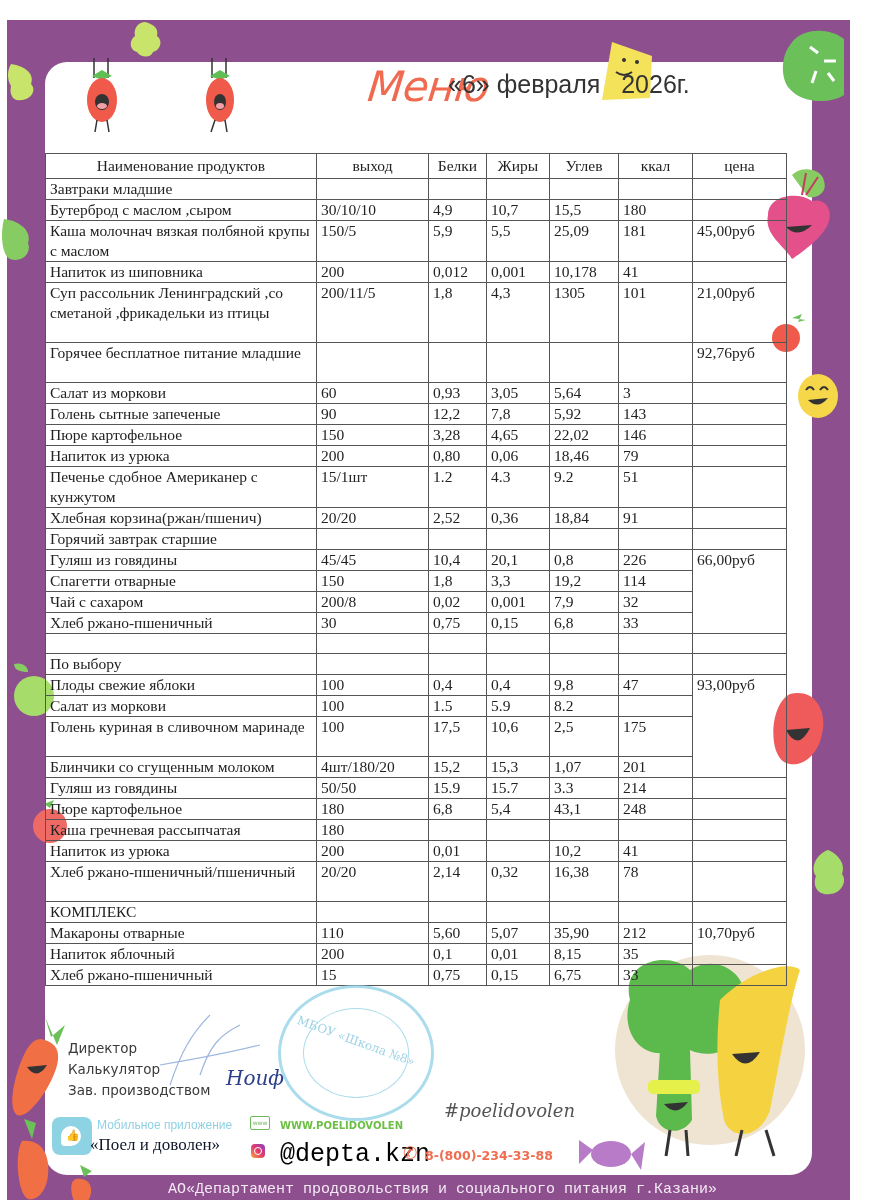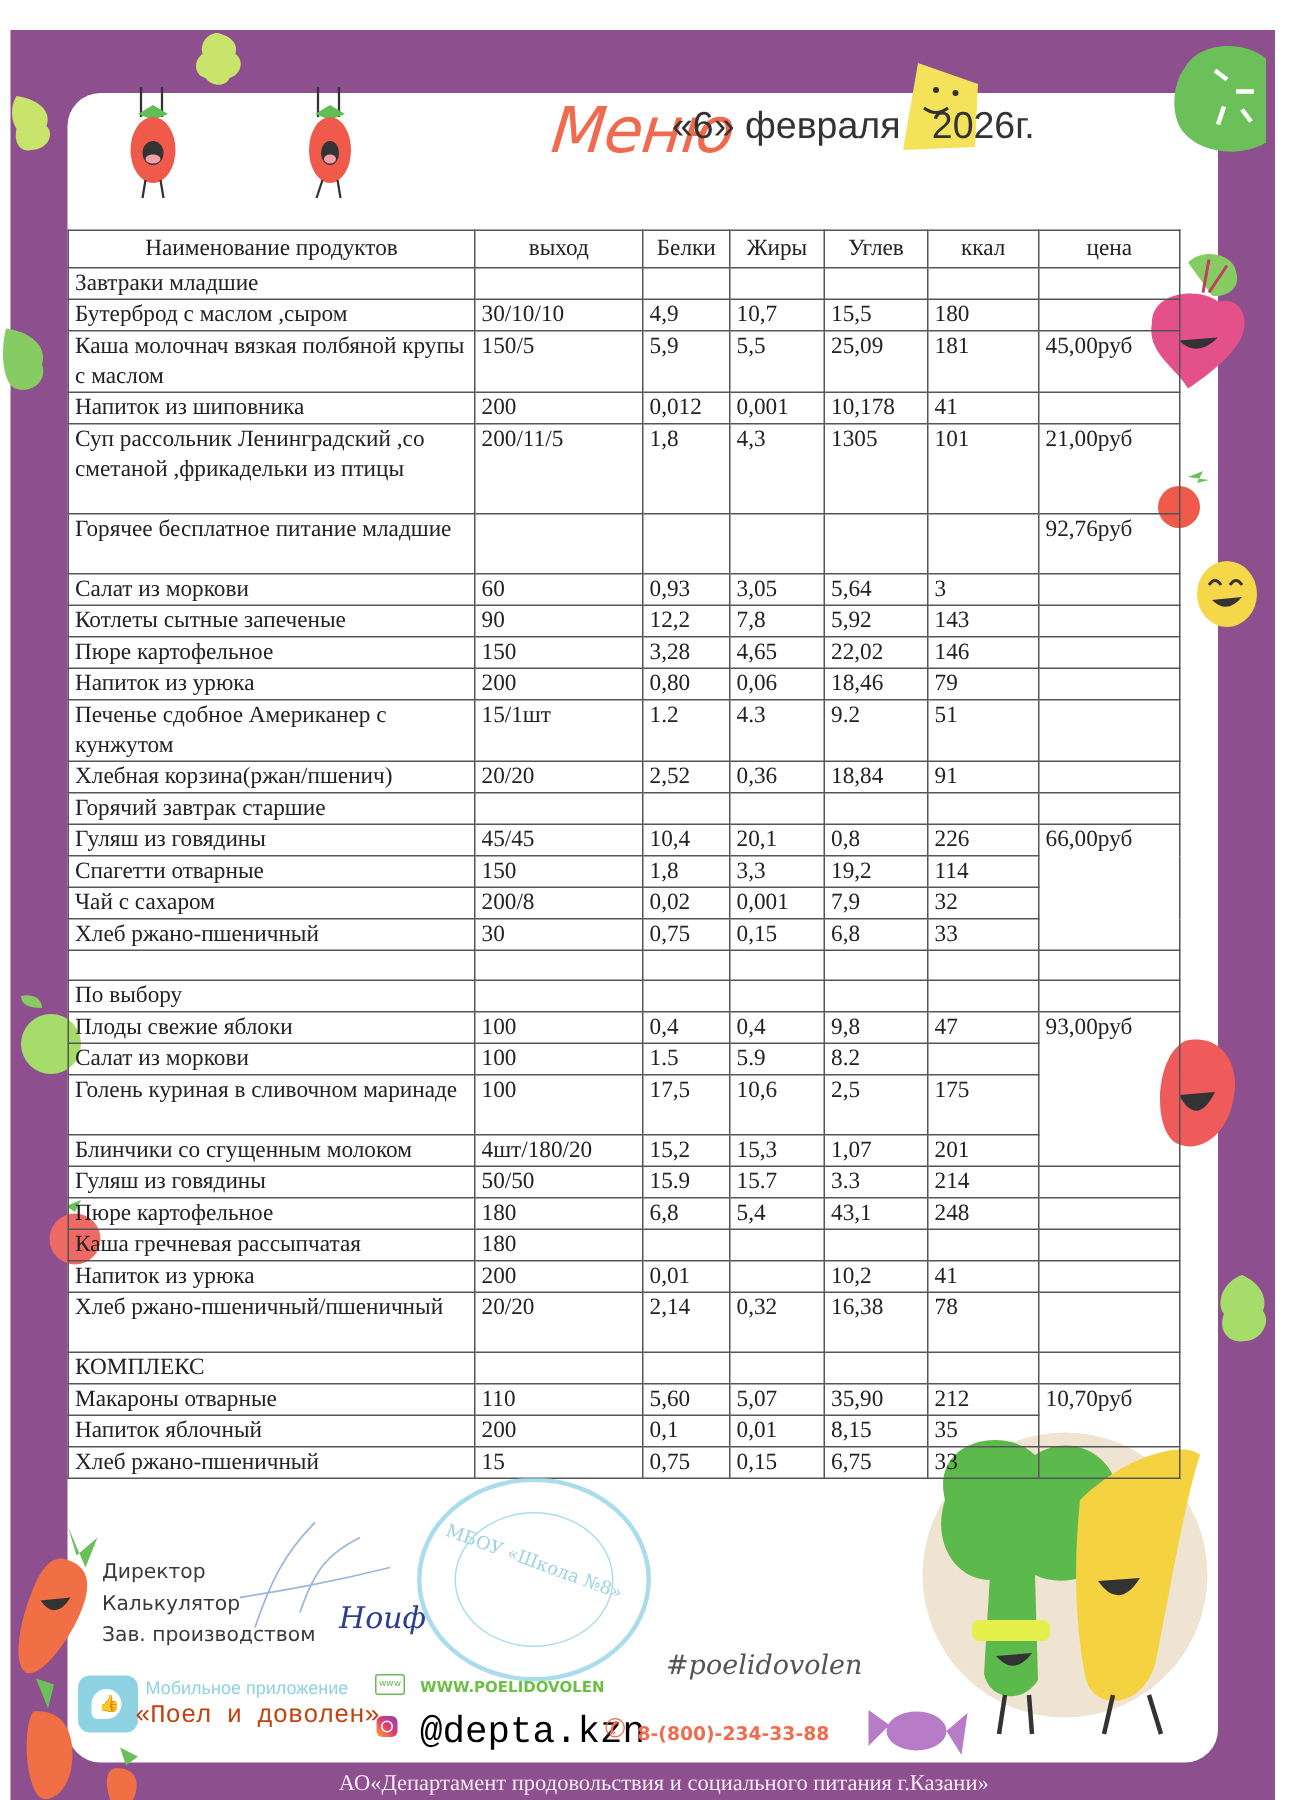--- a/index.html
+++ b/index.html
@@ -67,21 +67,21 @@
   .app-icon .inner {
     position: absolute; left: 9px; top: 9px; width: 20px; height: 20px; background: #fff; border-radius: 50% 50% 50% 4px;
   }
   .app-icon .inner span { position: absolute; left: 5px; top: 3px; font-size: 11px; color: #8dd3e4; }
   .app-label1 {
     position: absolute; left: 45px; top: 3px; white-space: nowrap;
     font-family: "Liberation Sans", sans-serif; font-size: 12px; color: #8ed1e4;
   }
   .app-label2 {
     position: absolute; left: 38px; top: 20px; white-space: nowrap;
-    font-family: Liberation Mono, monospace; font-size: 17px; color: #c2410c;
+    font-family: Liberation Serif, serif; font-size: 17px; color: #0f172a;
   }
   .web-icon {
     position: absolute; left: 250px; top: 1116px; width: 18px; height: 12px;
     border: 1.5px solid #6fb85a; border-radius: 2px; font-size: 6px; color: #6fb85a; text-align: center; line-height: 12px;
     font-family: "DejaVu Sans", sans-serif;
   }
   .web-label {
     position: absolute; left: 280px; top: 1120px;
     font-family: "DejaVu Sans", sans-serif; font-size: 10px; font-weight: bold; color: #6bbf45;
   }
@@ -100,21 +100,21 @@
   .phone-label {
     position: absolute; left: 425px; top: 1148px;
     font-family: "DejaVu Sans", sans-serif; font-size: 12.5px; font-weight: bold; color: #f06c4e;
   }
   .hashtag {
     position: absolute; left: 444px; top: 1080px;
     font-family: "DejaVu Serif", serif; font-style: italic; font-size: 18px; color: #555; margin-top: 20px;
   }
   .bottom-line {
     position: absolute; left: 0; width: 873px; top: 1181px; text-align: center;
-    font-family: Liberation Serif, serif; font-size: 15px; color: #f4eaf4;
+    font-family: Liberation Mono, monospace; font-size: 15px; color: #f4eaf4;
     padding-left: 12px; box-sizing: border-box;
   }
 </style>
 </head>
 <body>
 
 <div class="frame"></div>
 <div class="frame-inner"></div>
 
 <svg class="deco" style="left:125px;top:20px" width="40" height="40" viewBox="0 0 40 40">
@@ -309,21 +309,21 @@
       <td>Салат из моркови</td>
       <td>60</td>
       <td>0,93</td>
       <td>3,05</td>
       <td>5,64</td>
       <td>3</td>
       <td></td>
     </tr>
 
     <tr>
-      <td>Котлеты сытные запеченые</td>
+      <td>Голень сытные запеченые</td>
       <td>90</td>
       <td>12,2</td>
       <td>7,8</td>
       <td>5,92</td>
       <td>143</td>
       <td></td>
     </tr>
 
     <tr>
       <td>Пюре картофельное</td>

